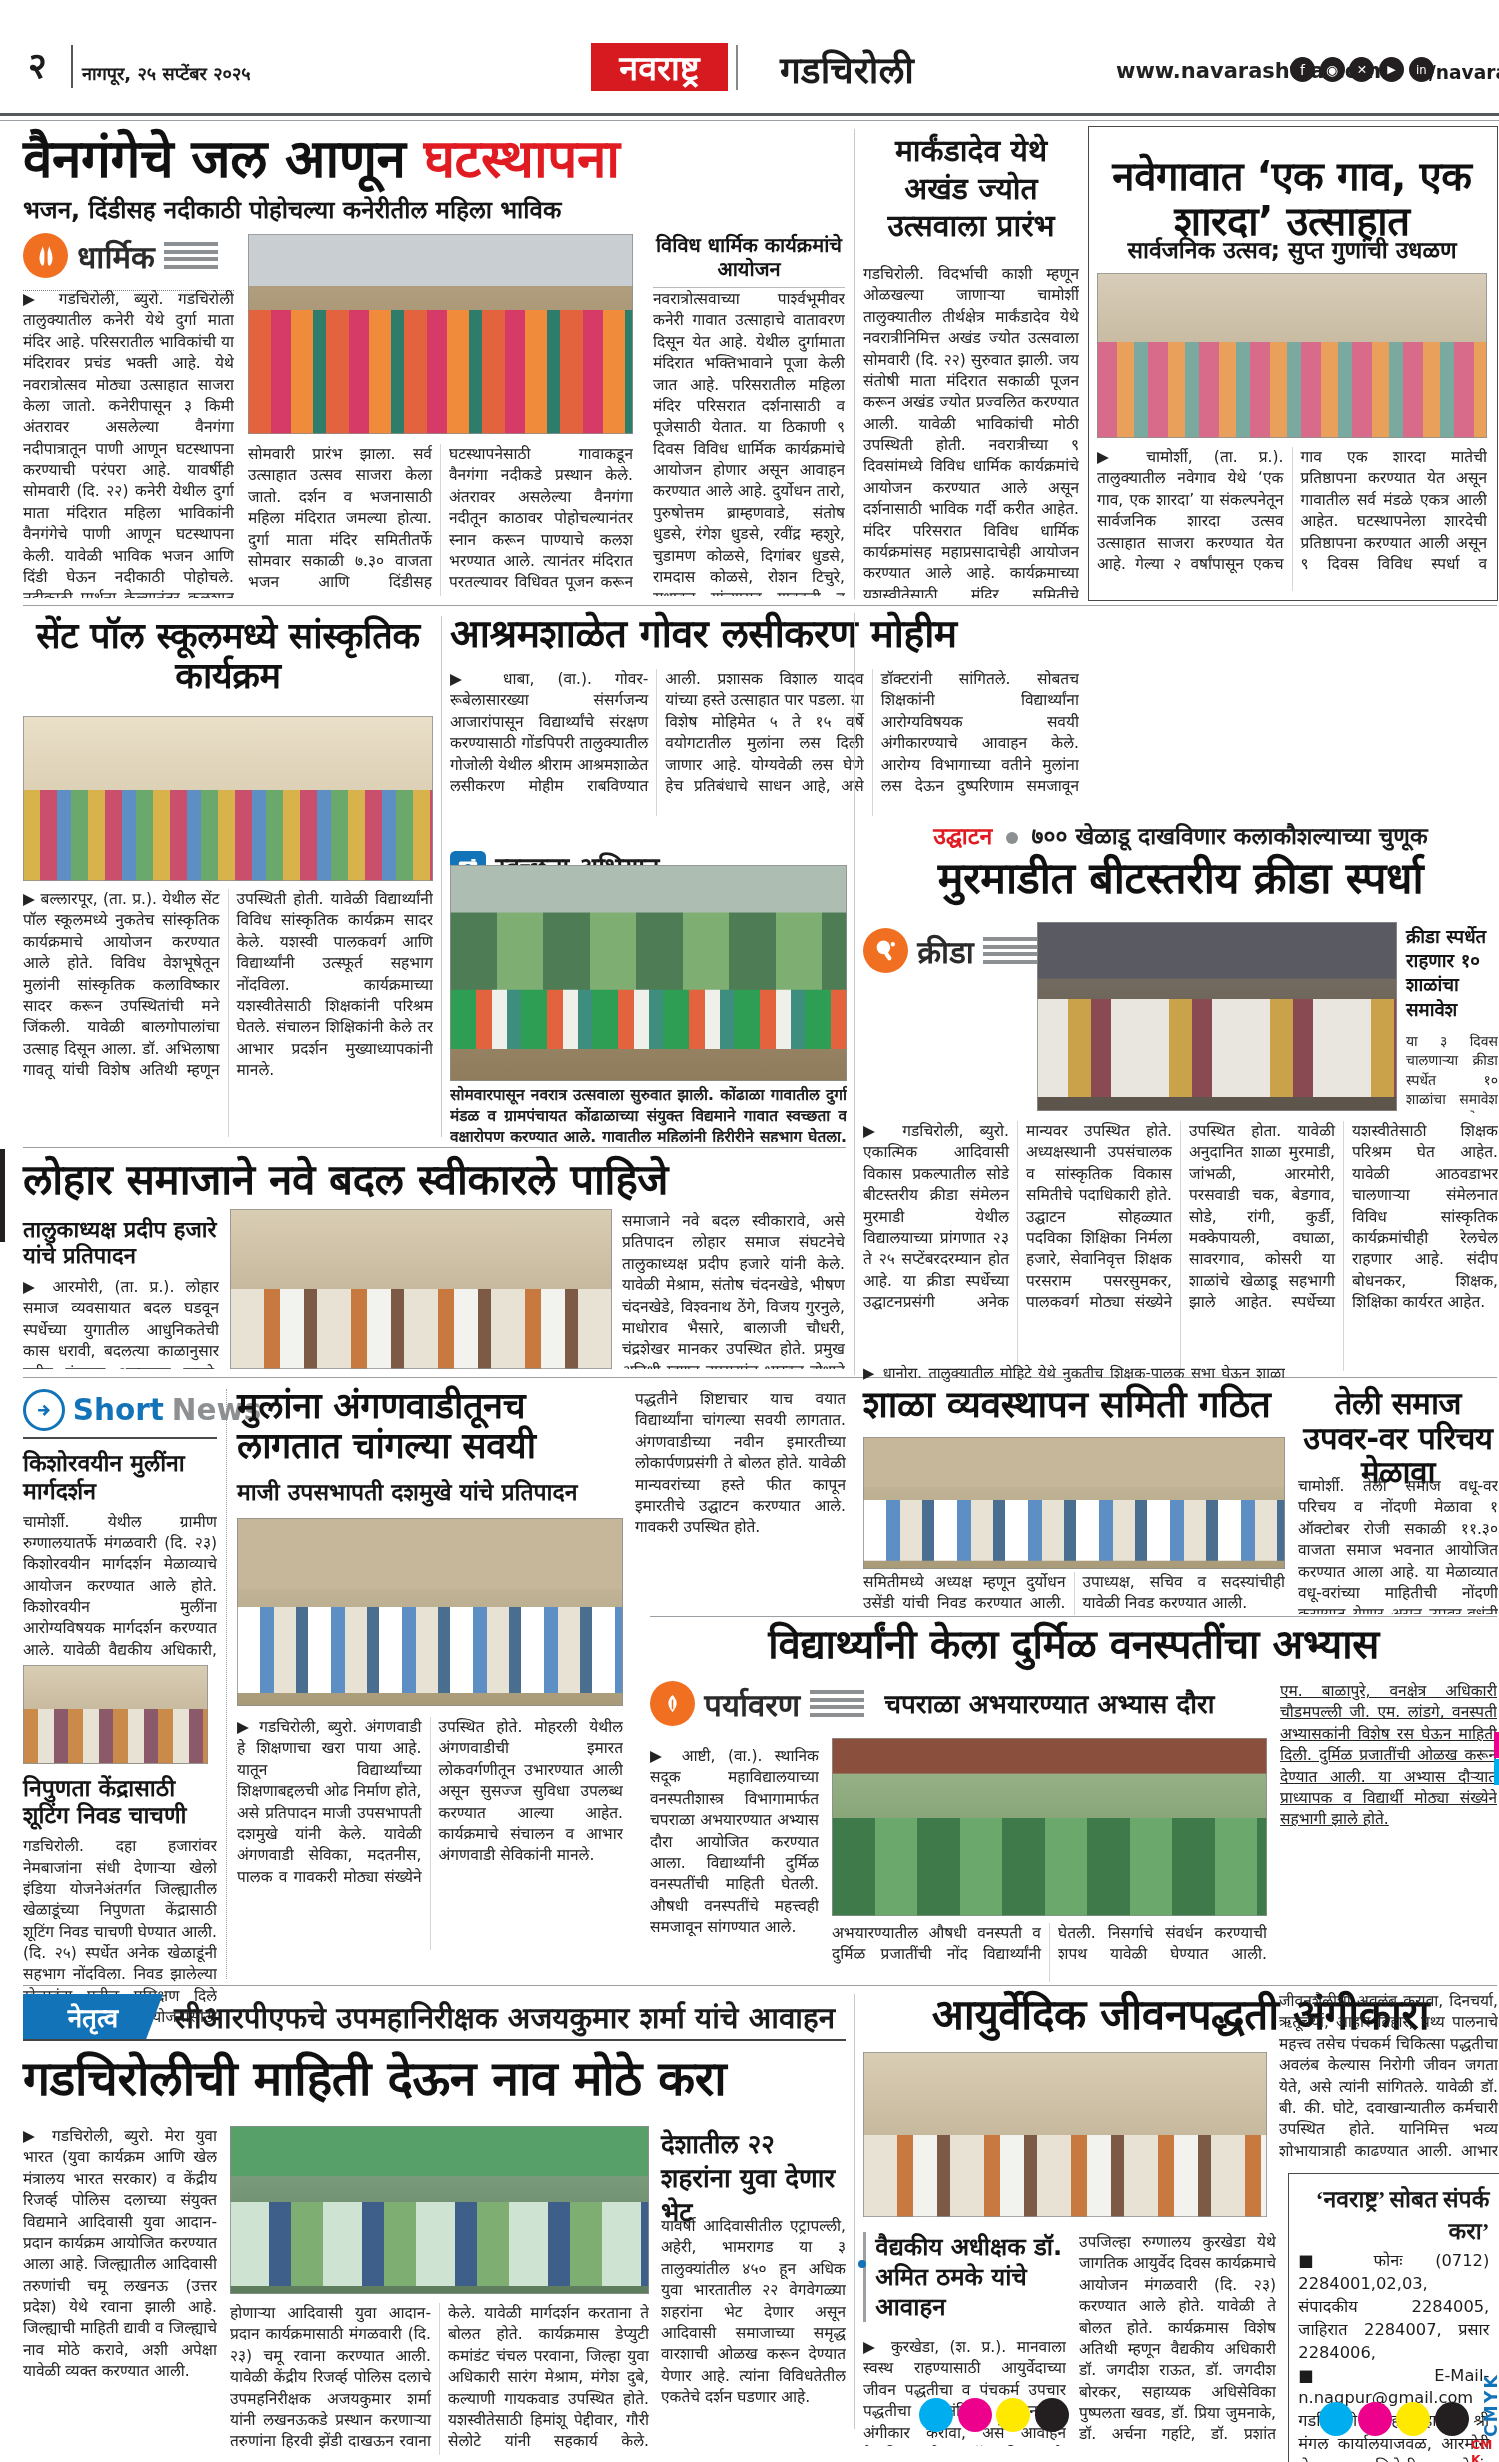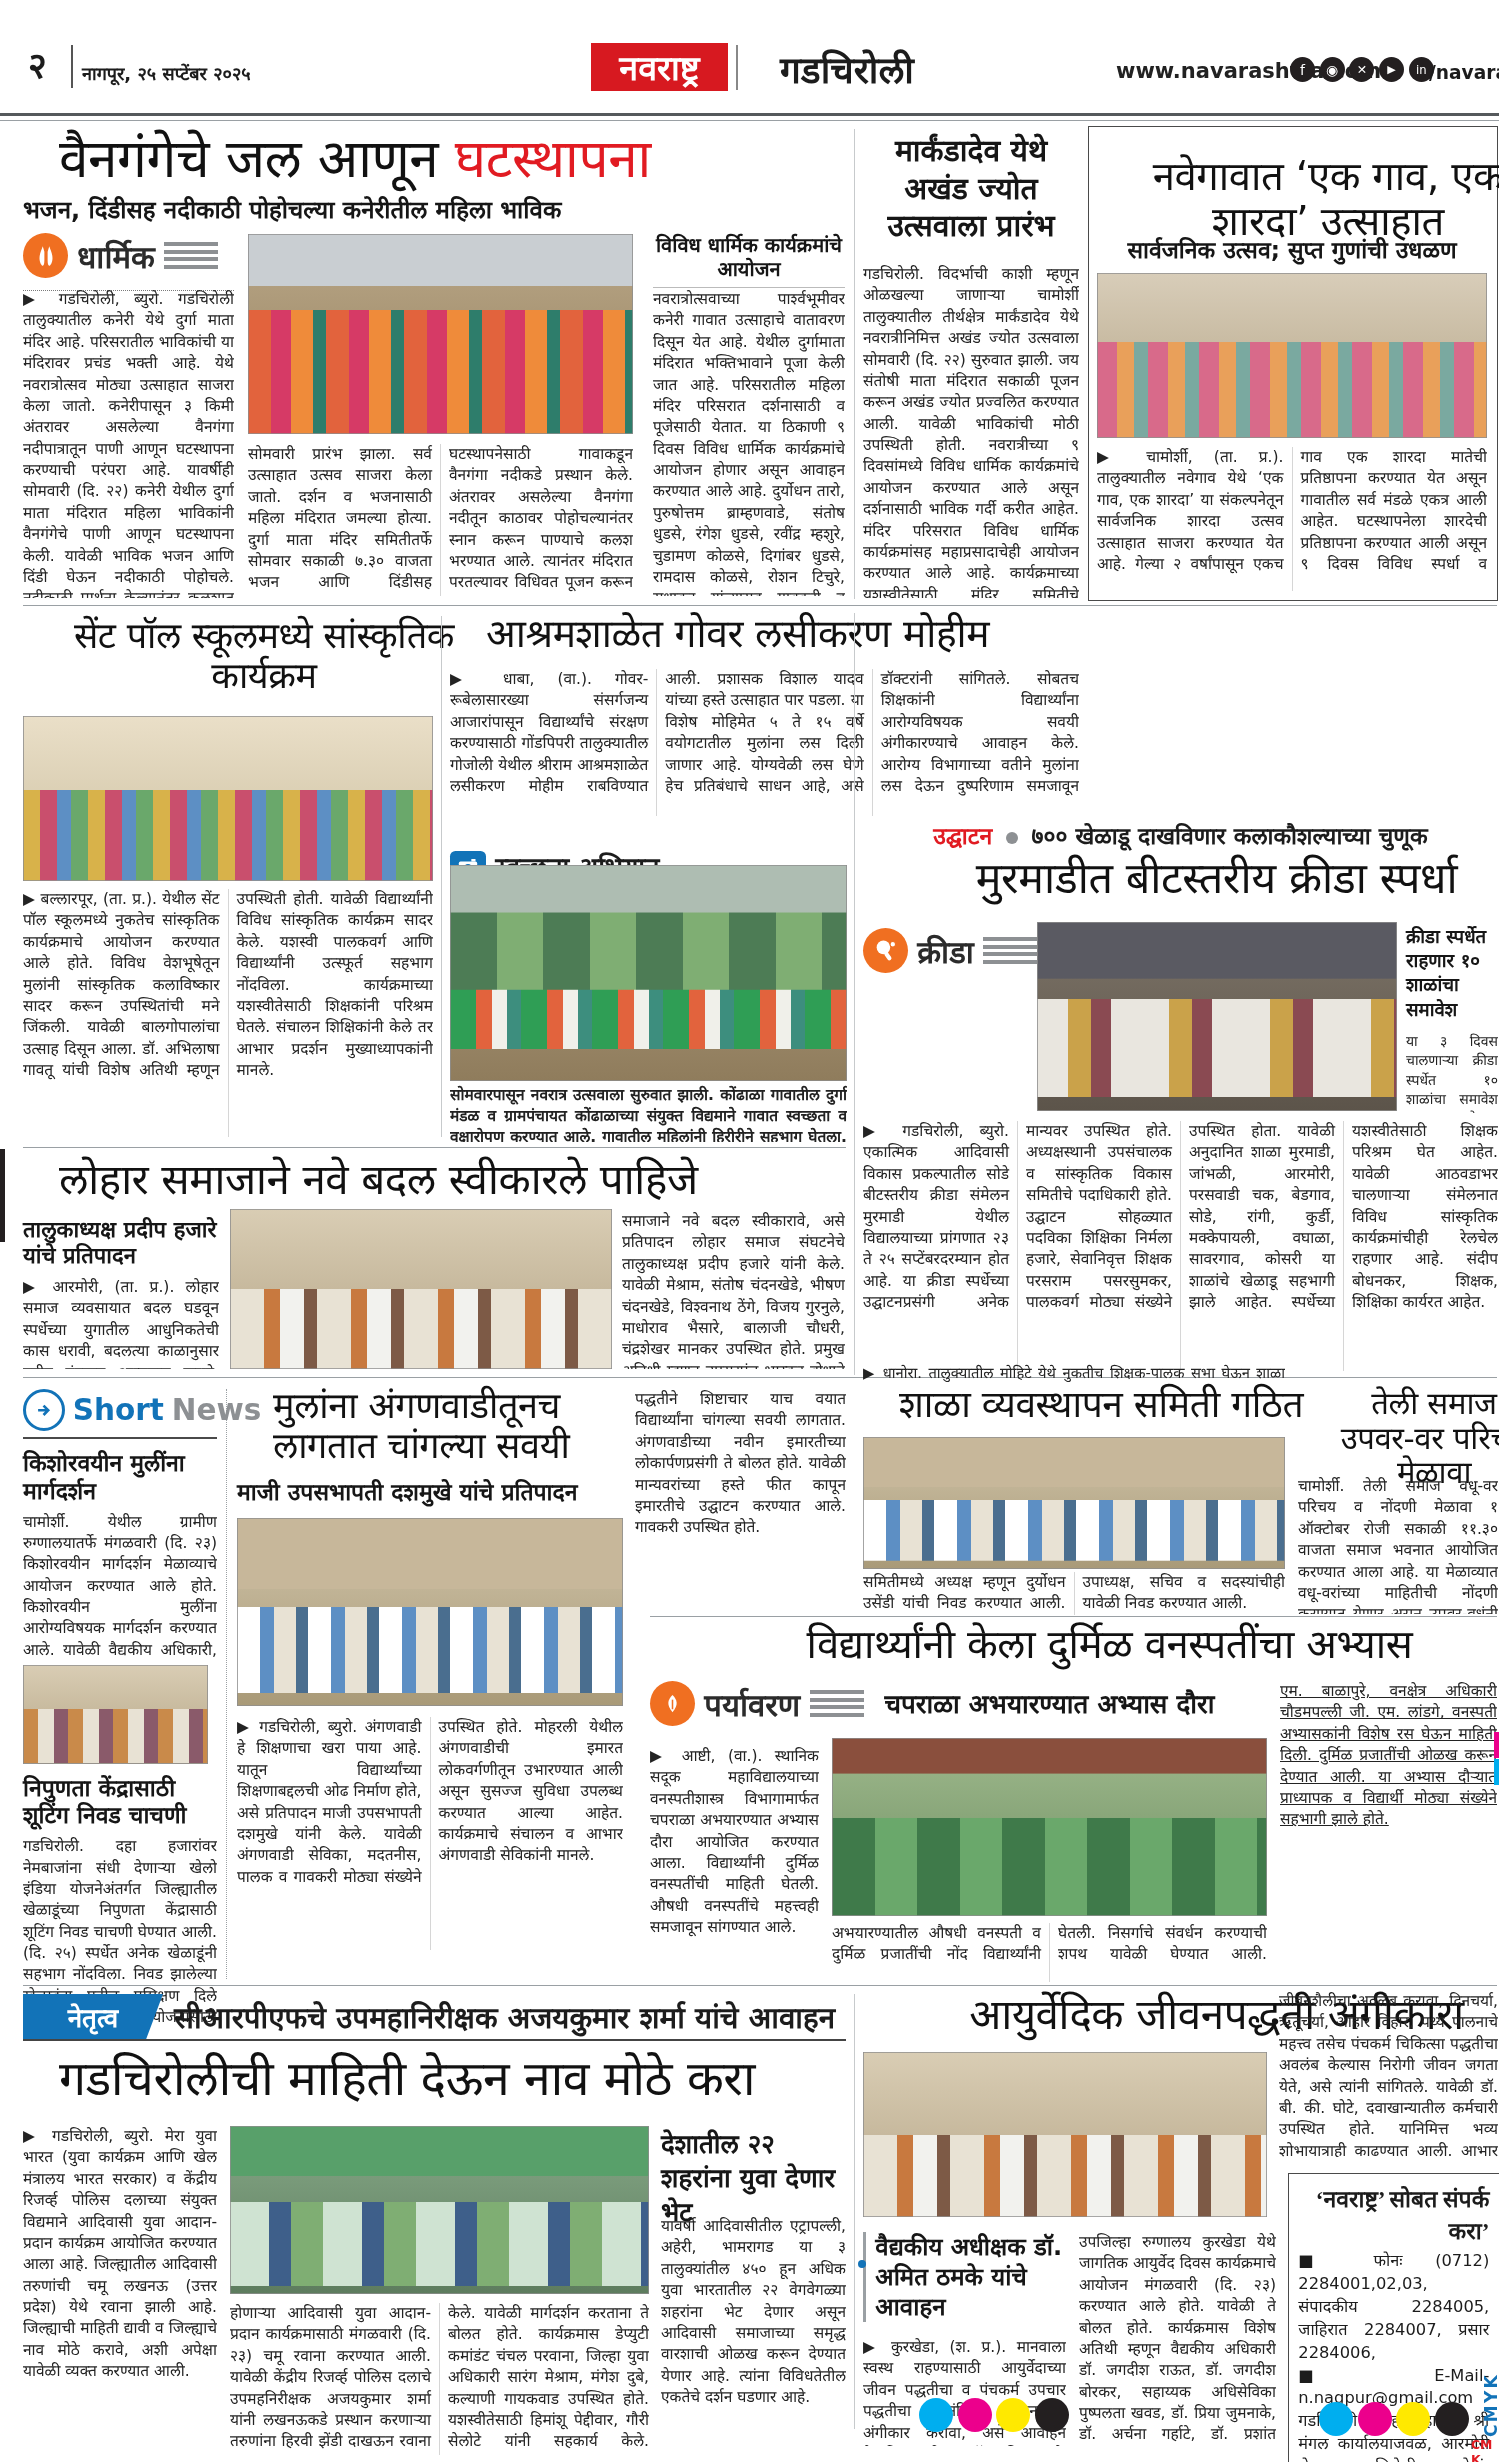--- a/index.html
+++ b/index.html
@@ -1,20 +1,20 @@
 <!DOCTYPE html>
 <html lang="mr" style="font-size:12.4px"><head>
 <meta charset="utf-8">
 <style>
   html,body{margin:0;padding:0;background:#e9e9e9;}
   #page{position:relative;width:1499px;height:2462px;background:#ffffff;overflow:hidden;
         font-family:"DejaVu Sans","Liberation Sans",sans-serif;color:#1c1c1c;}
   .abs{position:absolute;}
   
-  .hl{font-weight:400;color:#111;line-height:1.12;letter-spacing:-0.4px;margin-left:36px;}
+  .hl{font-weight:700;color:#111;line-height:1.12;letter-spacing:-0.4px;}
   .hl .red{color:#e11b22;}
   .subhl{font-weight:700;color:#161616;line-height:1.2;}
   .kicker{font-weight:800;}
   .body-text{font-size:15.5px;line-height:1.38;text-align:justify;color:#232323;}
   .cols2{column-count:2;column-gap:17px;column-rule:0.8px solid #d6d6d6;}
   .cols3{column-count:3;column-gap:17px;column-rule:0.8px solid #d6d6d6;}
   .cols4{column-count:4;column-gap:17px;column-rule:0.8px solid #d6d6d6;}
   
   .hrule{background:#9aa0a4;height:0.8px;}
   .hrule.thick{height:3.1px;background:#55595c;}

